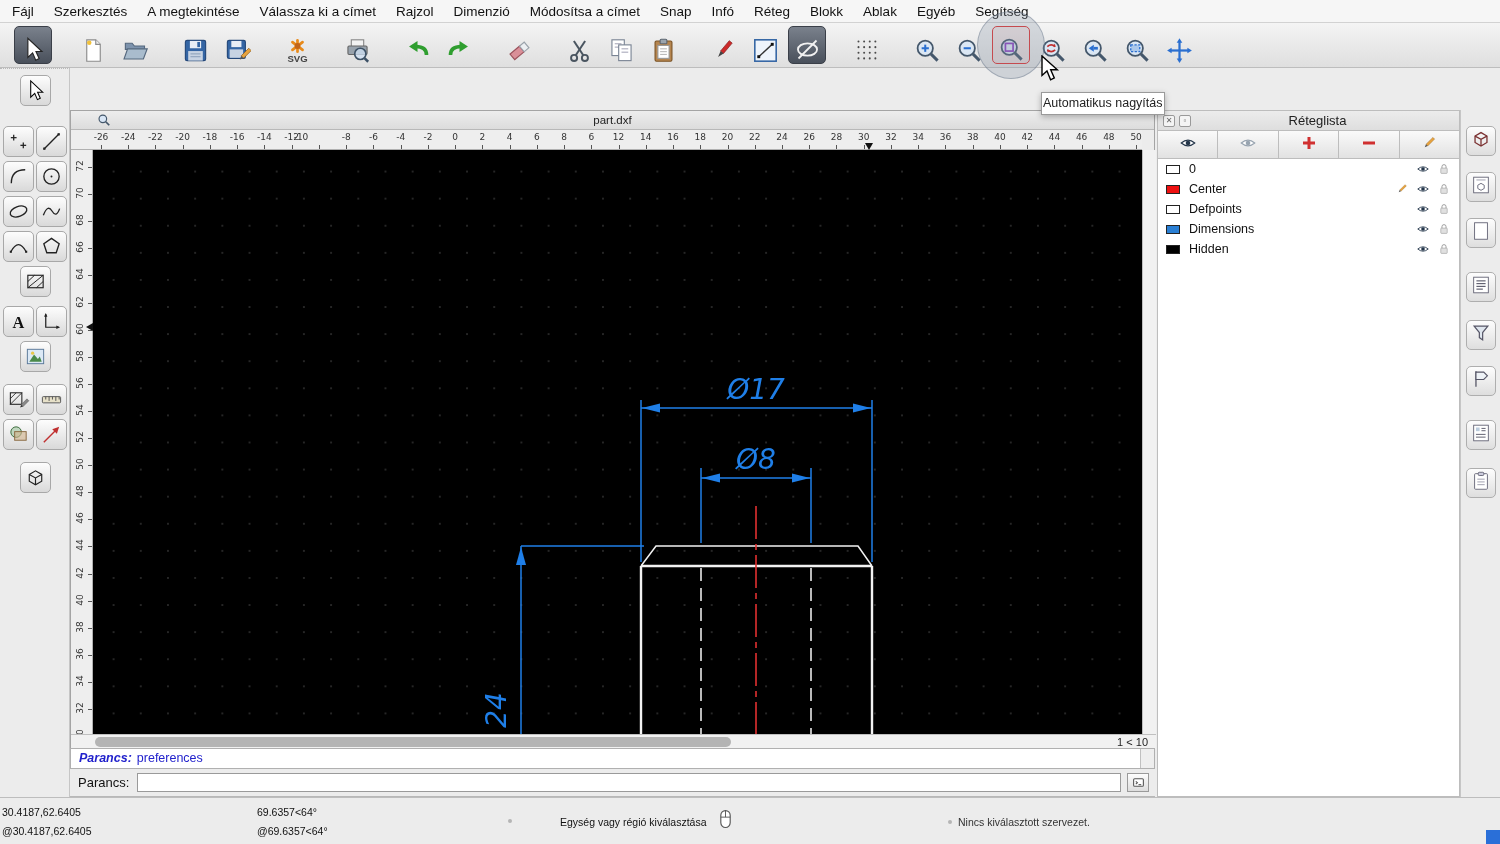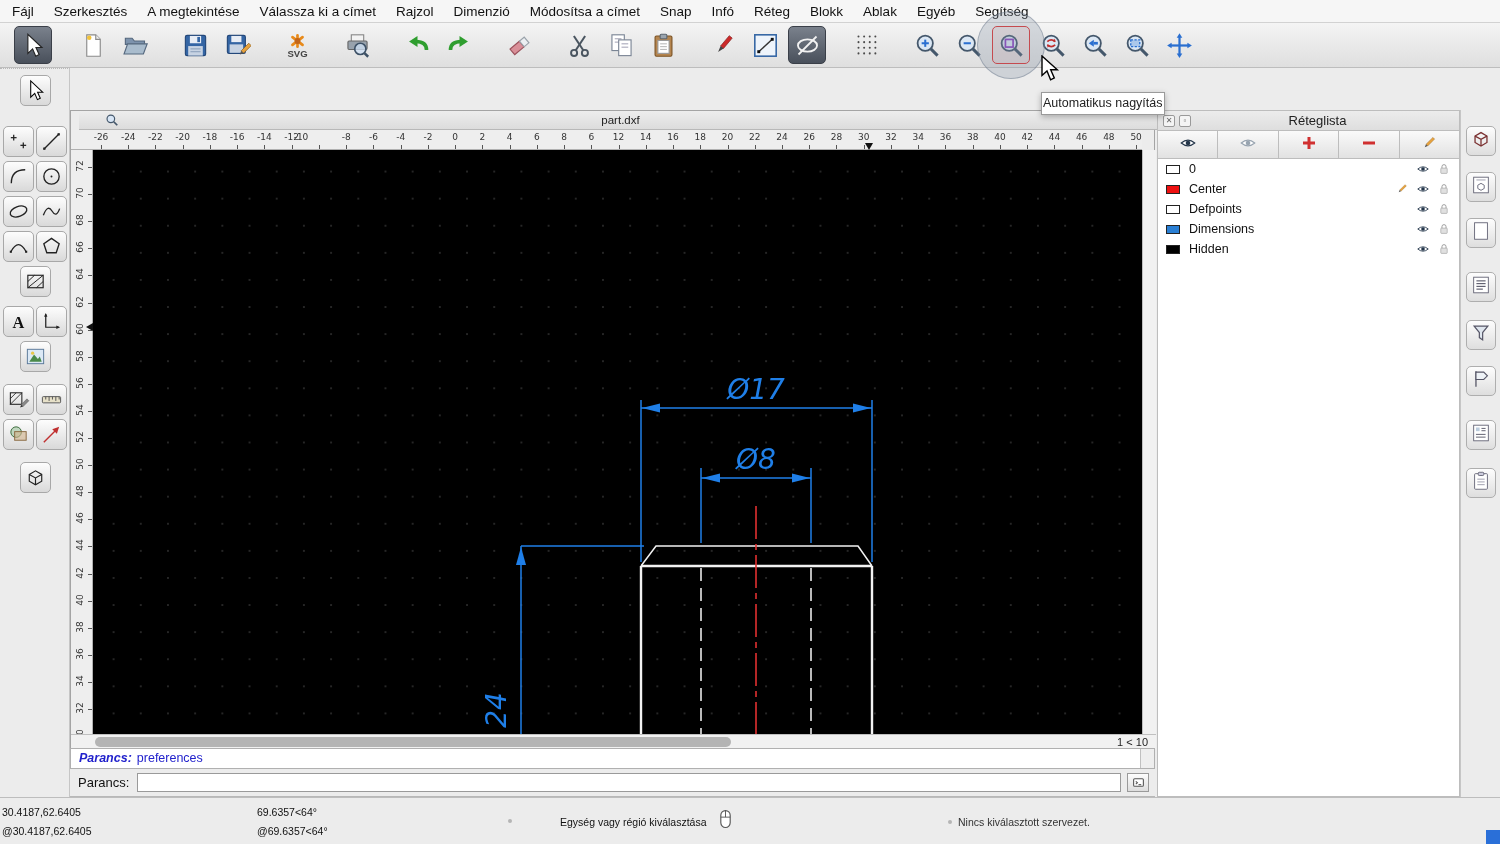--- a/index.html
+++ b/index.html
@@ -7,38 +7,38 @@
   #app{position:relative;width:1500px;height:844px;background:#ececec;overflow:hidden;user-select:none;}
 
   
   .menubar{position:absolute;left:0;top:0;width:1500px;height:23px;background:#f6f6f6;border-bottom:1px solid #d2d2d2;display:flex;align-items:center;padding-left:2px;}
   .menu-item{font-size:13.5px;color:#111;padding:0 10px;line-height:23px;white-space:nowrap;}
 
   
   .toolbar{position:absolute;left:0;top:23px;width:1500px;height:45px;background:linear-gradient(#f4f4f4,#dfdfdf);border-bottom:1px solid #bdbdbd;display:flex;align-items:center;padding-left:6px;}
   .tb-group{display:flex;margin-left:18px;}
   .tb-group:first-child{margin-left:6px;}
-  .tb-btn{width:38px;height:38px;margin:0 2px;display:flex;align-items:center;justify-content:center;position:relative;border-radius:5px;}
+  .tb-btn{width:38px;height:38px;margin:0 2px;display:flex;align-items:flex-end;justify-content:center;position:relative;border-radius:5px;}
   .tb-btn .ic svg{width:27px;height:27px;display:block;}
   .tb-btn.active-dark{background:linear-gradient(#7a818c,#49505b);border:1px solid #3a3f48;}
   .tb-btn.highlighted{border:1.5px solid #e03030;background:rgba(255,70,70,.07);}
   .tb-btn.highlighted::before{content:'';position:absolute;left:50%;top:50%;width:66px;height:66px;transform:translate(-50%,-50%);border-radius:50%;background:rgba(130,142,160,.28);border:1px solid rgba(105,117,138,.45);pointer-events:none;z-index:2;}
 
   
   .subtoolbar{position:absolute;left:0;top:68px;width:1500px;height:42px;background:#ececec;}
 
   
   .palette{position:absolute;left:0;top:68px;width:70px;height:729px;background:#ececec;border-right:1px solid #c6c6c6;border-top:1px dotted #b8b8b8;}
   .pal-row{position:absolute;left:0;width:70px;height:35px;display:flex;justify-content:center;gap:2px;}
   .pal-btn{width:31px;height:31px;border:1px solid #a8a8a8;border-radius:5px;background:linear-gradient(#fdfdfd,#d9d9d9);display:flex;align-items:center;justify-content:center;}
   .pal-btn .pic svg{width:23px;height:23px;display:block;}
 
   
   .doc-window{position:absolute;left:70px;top:110px;width:1085px;height:638px;border:1px solid #a4a4a4;background:#ececec;}
-  .doc-titlebar{position:absolute;left:0;top:0;width:100%;height:19px;background:linear-gradient(#ededed,#dcdcdc);border-bottom:1px solid #b8b8b8;margin-left:8px;}
+  .doc-titlebar{position:absolute;left:0;top:0;width:100%;height:19px;background:linear-gradient(#ededed,#dcdcdc);border-bottom:1px solid #b8b8b8;}
   .doc-title{position:absolute;left:0;width:100%;text-align:center;font-size:11.5px;color:#222;line-height:19px;}
   .doc-icon{position:absolute;left:26px;top:2px;}
   .doc-icon svg{width:14px;height:14px;}
   .hruler{position:absolute;left:0;top:19px;width:1071px;height:20px;background:#eeeeee;border-bottom:1px solid #b0b0b0;overflow:hidden;}
   .hnum{position:absolute;top:2px;transform:translateX(-50%);font-size:9px;color:#333;font-family:"DejaVu Sans",sans-serif;}
   .htick{position:absolute;bottom:0;width:1px;height:4px;background:#555;}
   .hmarker{position:absolute;bottom:0;width:0;height:0;border-left:4px solid transparent;border-right:4px solid transparent;border-top:7px solid #111;}
   .vruler{position:absolute;left:0;top:39px;width:22px;height:584px;background:#eeeeee;border-right:1px solid #b0b0b0;overflow:hidden;}
   .vnum{position:absolute;left:1px;width:16px;text-align:center;transform:rotate(-90deg);font-size:9px;color:#333;font-family:"DejaVu Sans",sans-serif;}
   .vtick{position:absolute;right:0;width:4px;height:1px;background:#555;}

